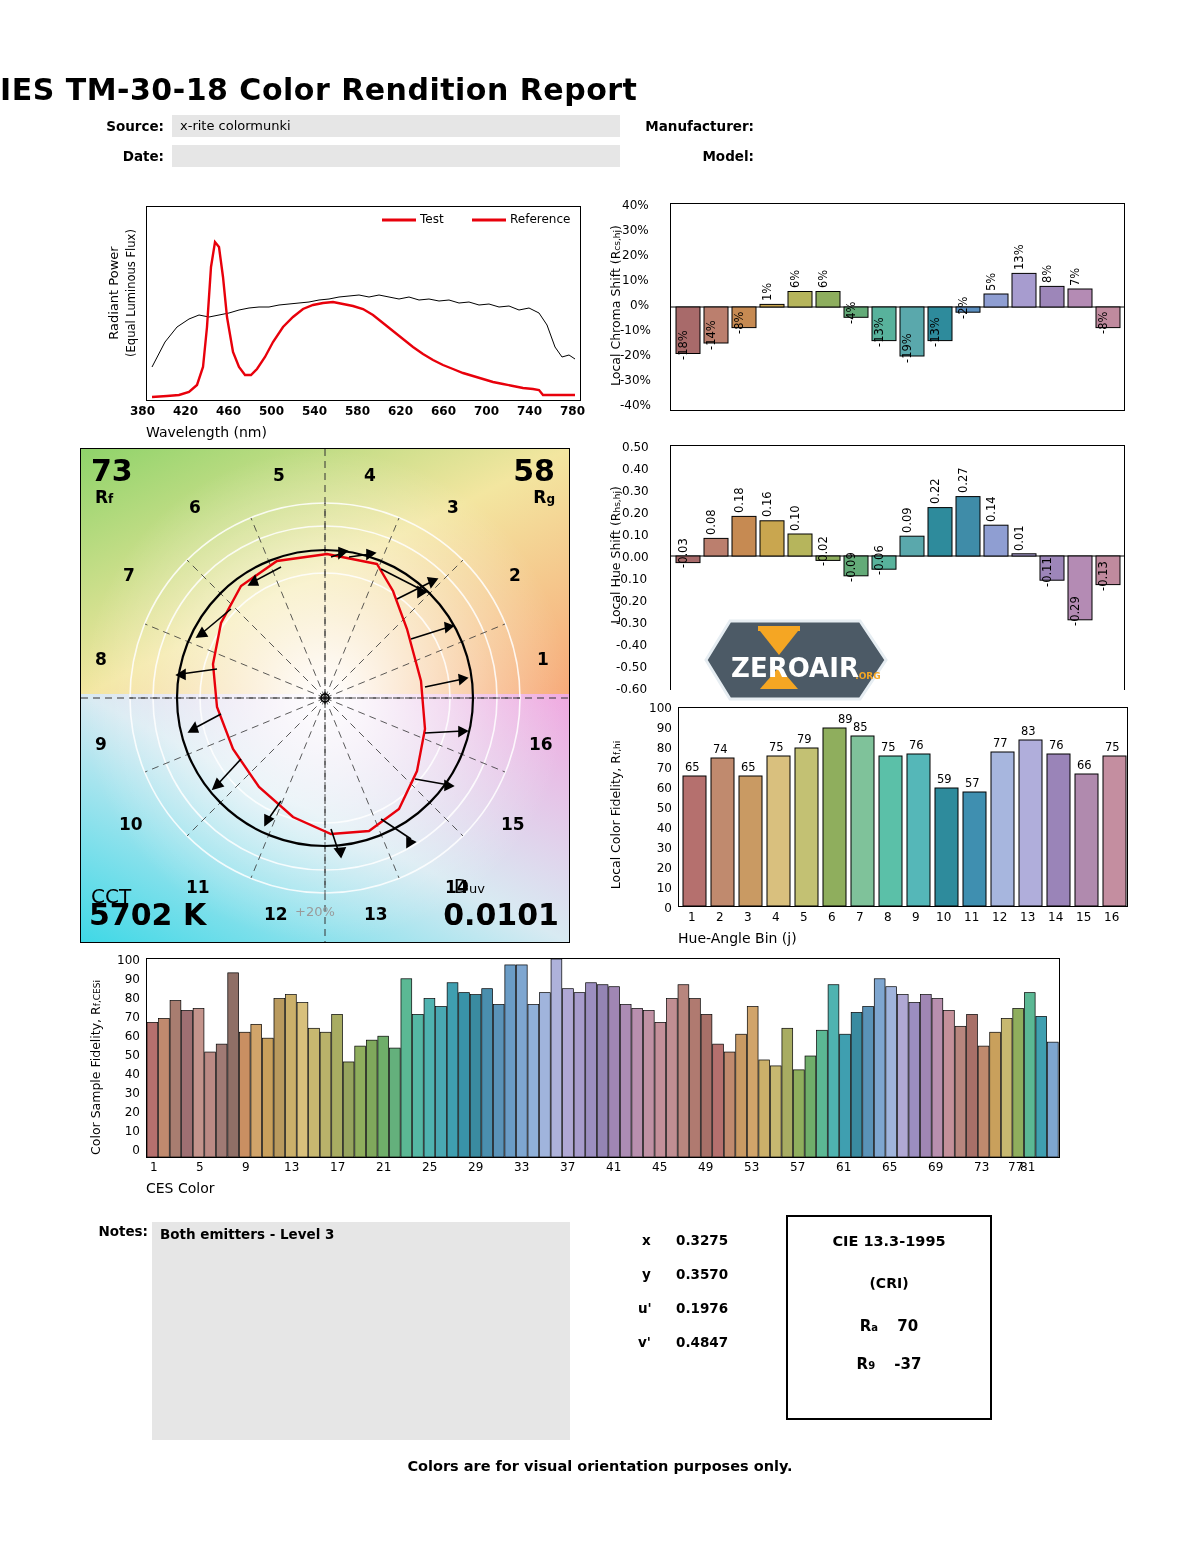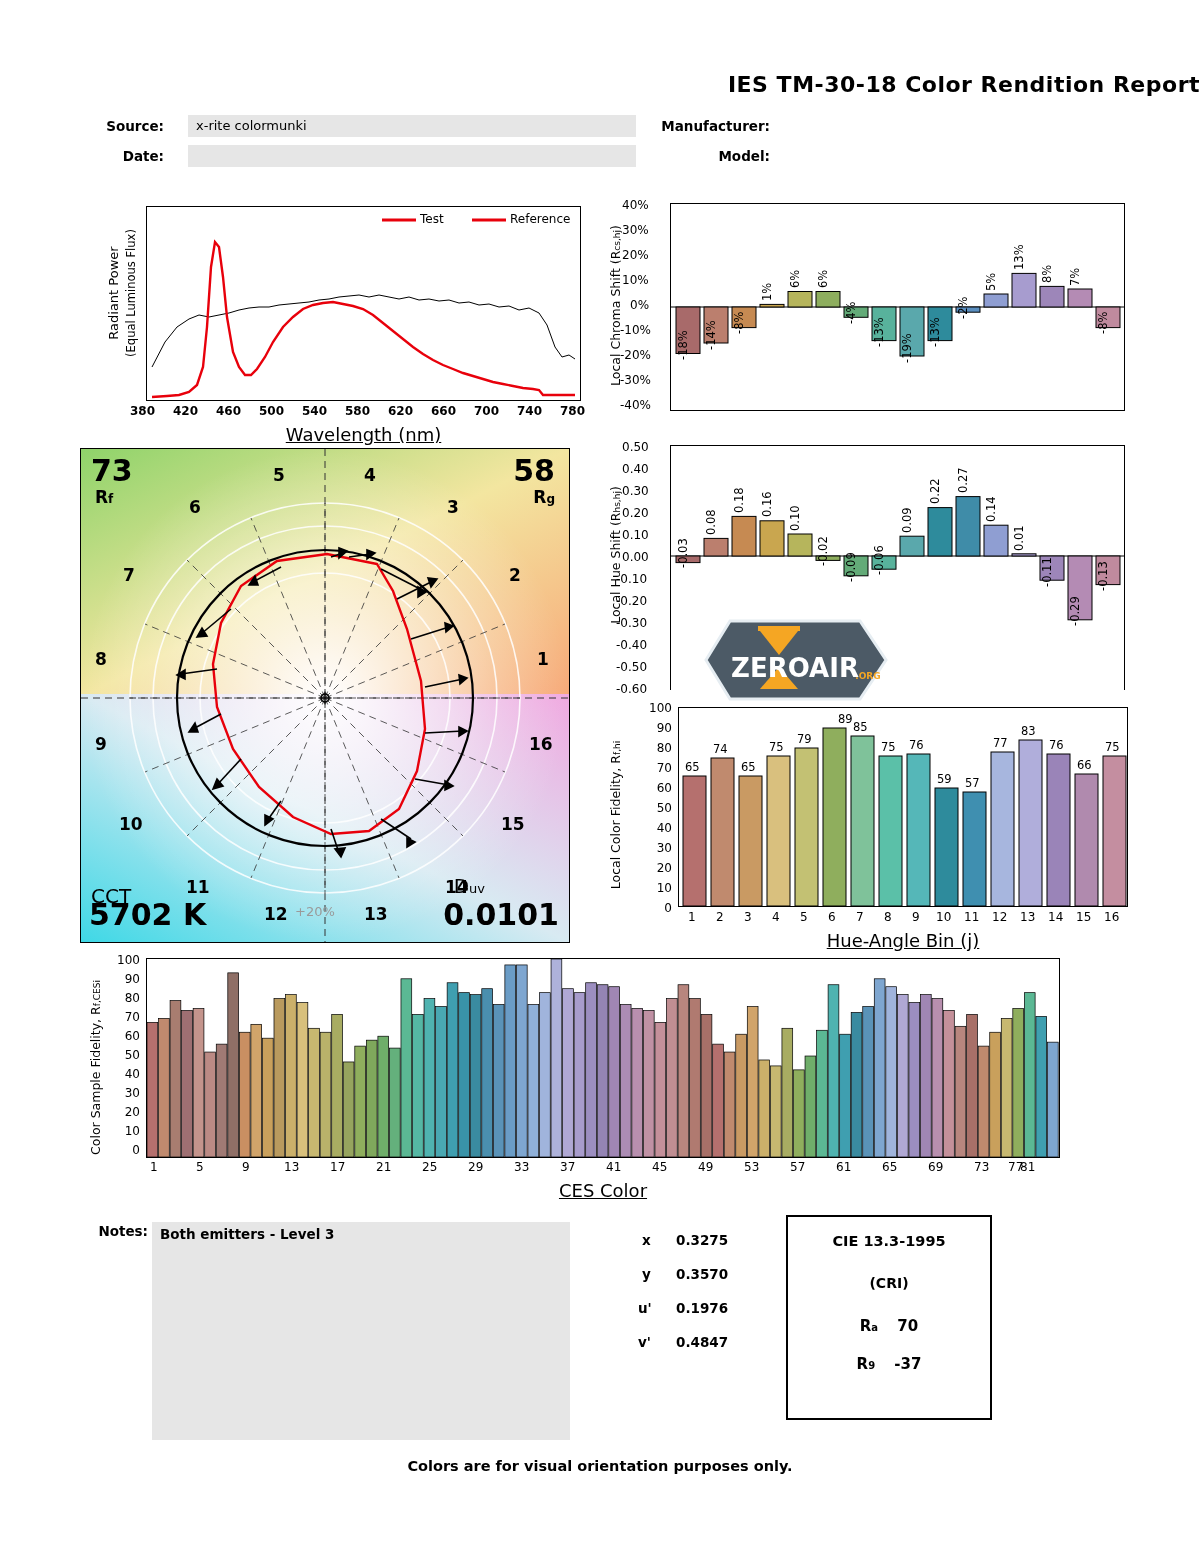--- a/index.html
+++ b/index.html
@@ -1,27 +1,27 @@
 <!DOCTYPE html>
 <html><head>
 <meta charset="utf-8">
 <style>
   html,body{margin:0;padding:0;}
   body{width:1200px;height:1550px;background:#fff;font-family:"DejaVu Sans",sans-serif;color:#000;position:relative;}
-  .title{text-align:right;font-size:22px;font-weight:bold;letter-spacing:.5px;margin-top:72px;}
+  .title{text-align:left;font-size:30px;font-weight:bold;letter-spacing:.5px;margin-top:72px;}
   
   .hdr{position:absolute;left:88px;top:115px;width:1024px;}
   .hdrrow{display:flex;height:22px;margin-bottom:8px;}
-  .lbl{font-size:13.5px;font-weight:bold;width:76px;text-align:right;padding-right:24px;line-height:22px;}
+  .lbl{font-size:13.5px;font-weight:bold;width:76px;text-align:right;padding-right:8px;line-height:22px;}
   .lbl.w{width:110px;}
   .val{background:#e6e6e6;font-size:13px;line-height:22px;padding-left:8px;flex:1;}
   .val.left{max-width:440px;}
   
   .ylab{position:absolute;transform-origin:0 0;transform:rotate(-90deg);font-size:13px;text-align:center;}
-  .xlab{position:absolute;font-size:18px;text-align:center;text-decoration:underline;}
+  .xlab{position:absolute;font-size:14px;}
   .panel{position:absolute;box-sizing:border-box;}
   .plotbox{position:absolute;border:1px solid #000;box-sizing:border-box;background:#fff;}
   .tick{position:absolute;font-size:12px;}
   svg{display:block;}
   .lgd{position:absolute;font-size:12px;}
   
   #cvg{position:absolute;left:80px;top:448px;width:490px;height:495px;border:1px solid #000;box-sizing:border-box;overflow:hidden;}
   .big{position:absolute;font-size:30px;font-weight:bold;font-family:"DejaVu Sans",sans-serif;}
   .sub{position:absolute;font-size:17px;font-weight:bold;}
   .binnum{position:absolute;font-size:17px;font-weight:bold;color:#000;}

